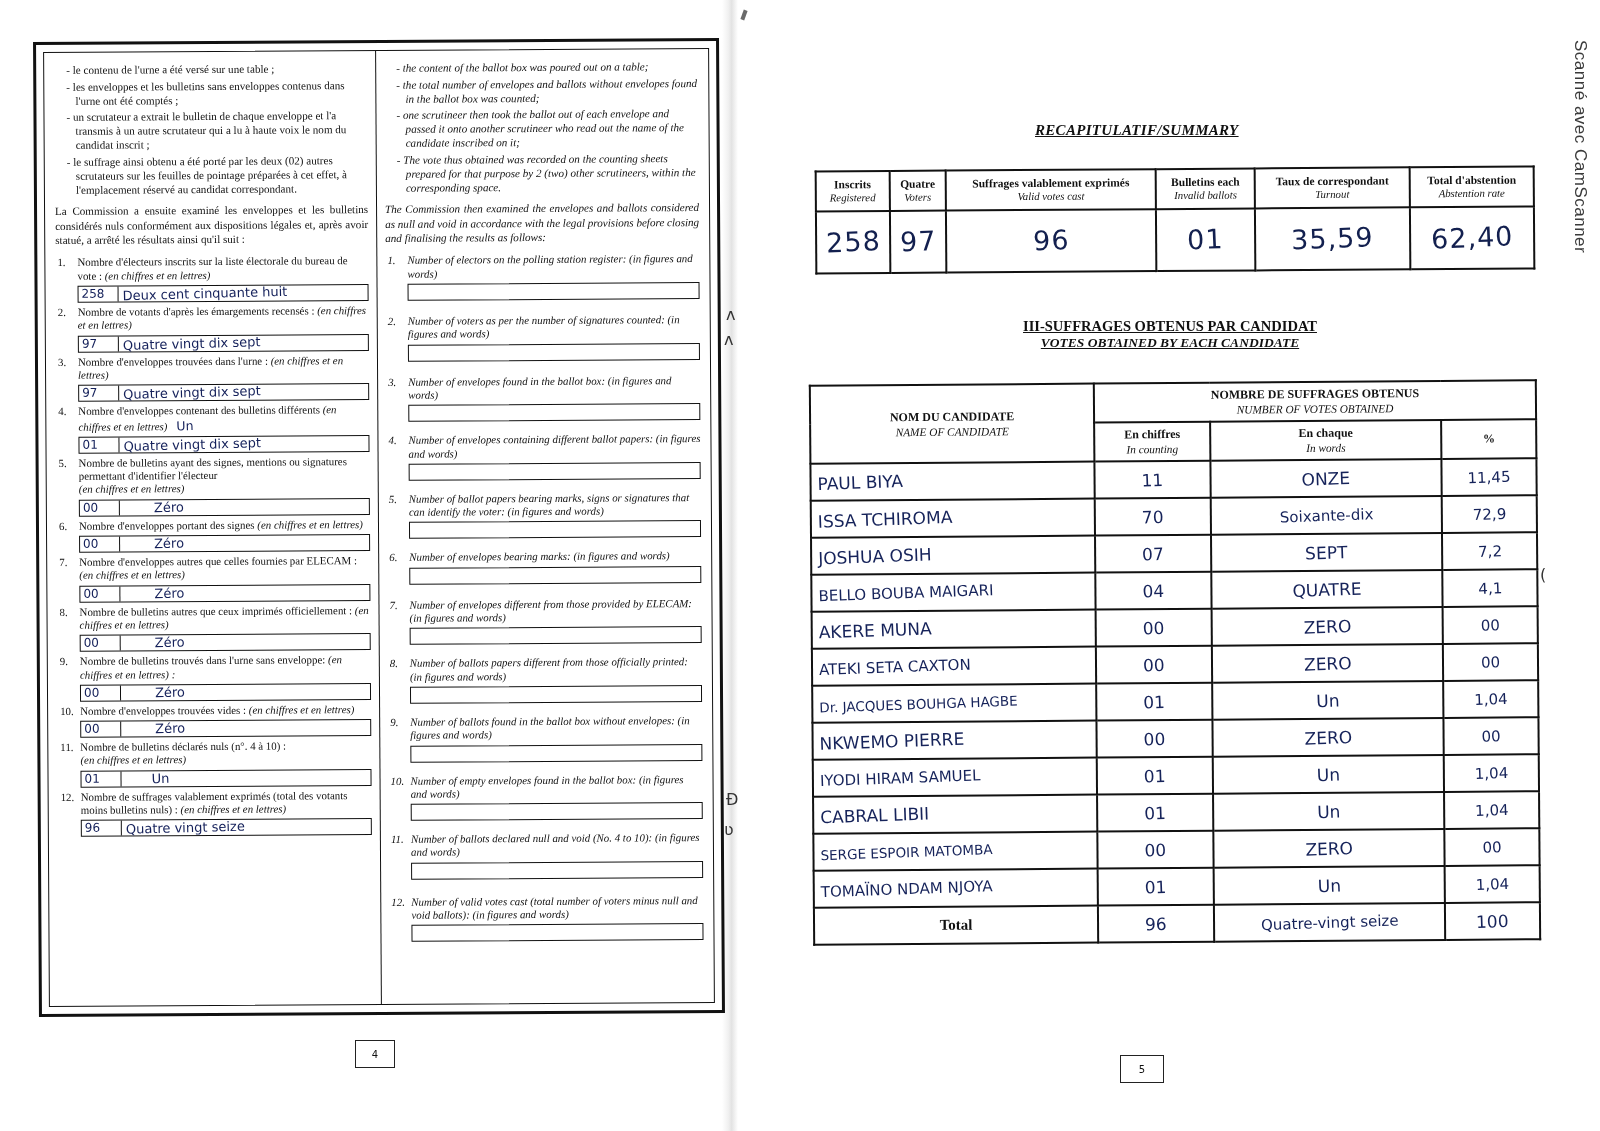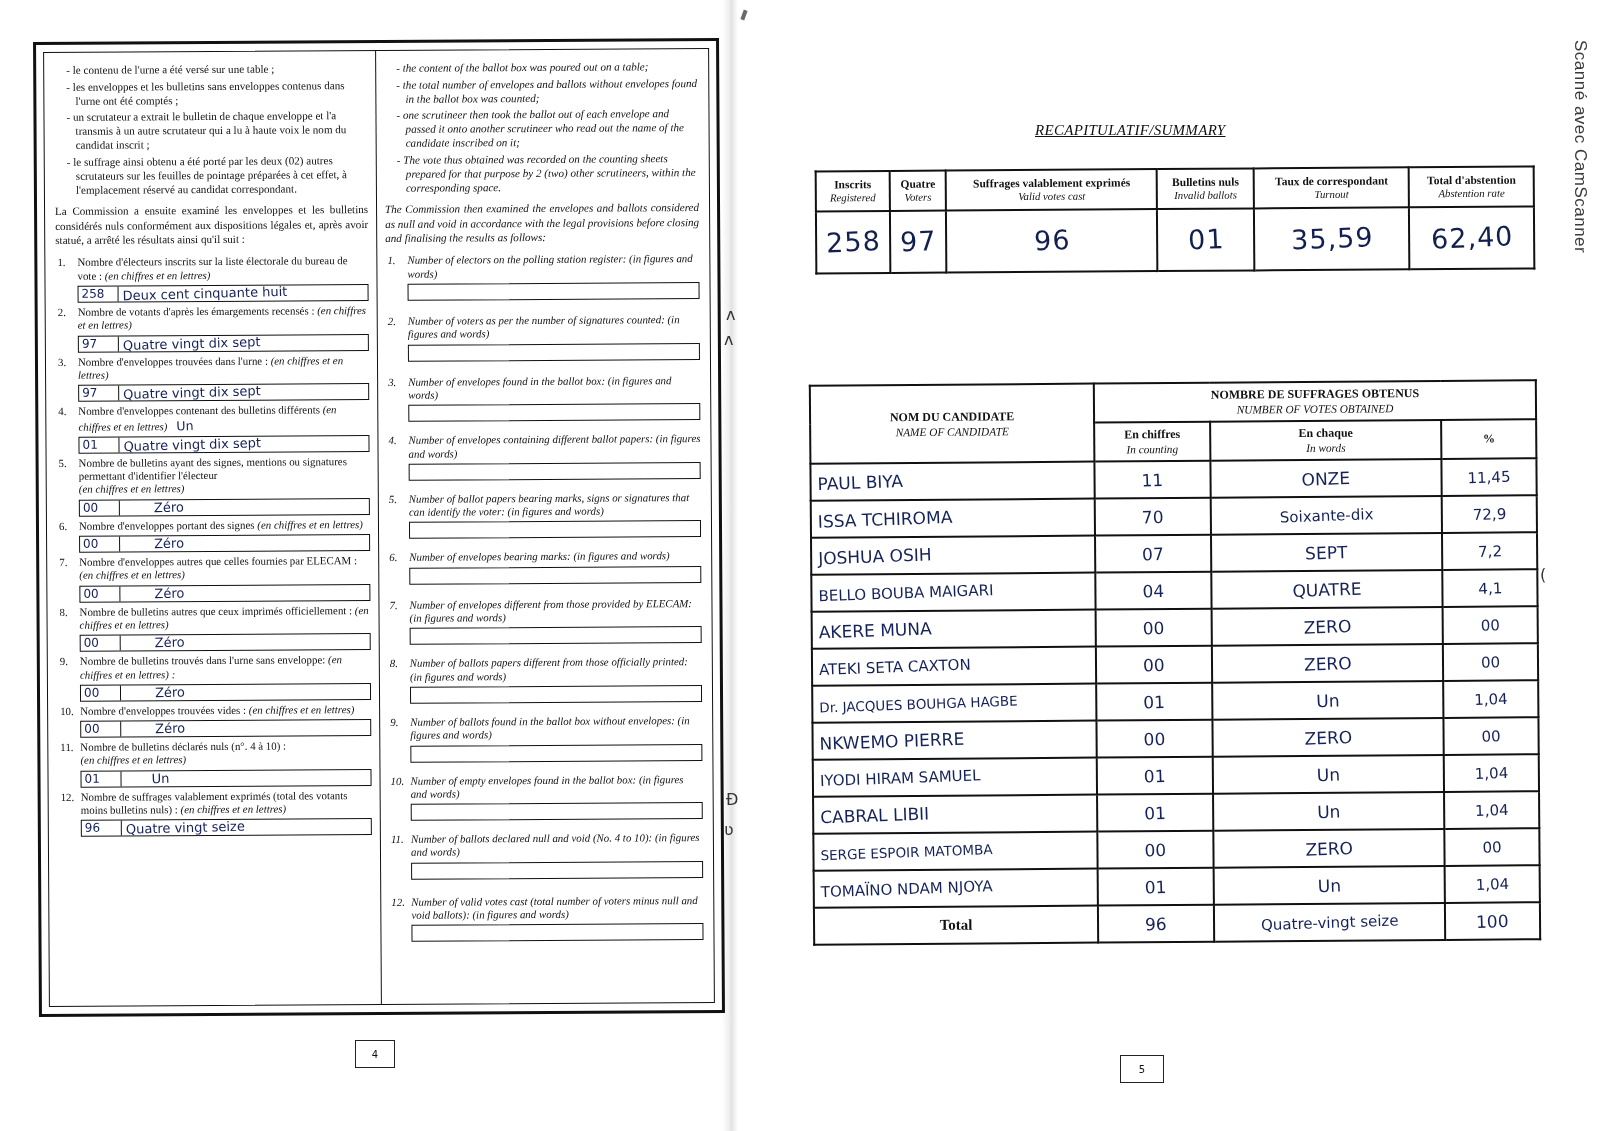--- a/index.html
+++ b/index.html
@@ -74,21 +74,21 @@
     width: 44px; height: 28px; border: 1px solid #222;
     font-size: 10px; display: flex; align-items: center; justify-content: center;
     font-family: "DejaVu Sans", sans-serif;
   }
 
   
   .right-sheet { position: absolute; left: 735px; top: 0; width: 820px; height: 1131px; }
 
   .recap-title {
     position: absolute; left: 300px; top: 122px;
-    font-weight: normal; font-size: 15px; letter-spacing: .3px;
+    font-weight: bold; font-size: 15px; letter-spacing: .3px;
     text-decoration: underline; font-style: italic;
   }
 
   table.recap {
     position: absolute; left: 80px; top: 168px;
     width: 720px;
     border-collapse: collapse;
     transform: rotate(-0.4deg);
   }
   table.recap th, table.recap td { border: 2px solid #111; text-align: center; }
@@ -348,21 +348,21 @@
         </th>
         <th>
           <span>Quatre</span>
           <i>Voters</i>
         </th>
         <th>
           <span>Suffrages valablement exprimés</span>
           <i>Valid votes cast</i>
         </th>
         <th>
-          <span>Bulletins nuls</span>
+          <span>Bulletins each</span>
           <i>Invalid ballots</i>
         </th>
         <th>
           <span>Taux de correspondant</span>
           <i>Turnout</i>
         </th>
         <th>
           <span>Total d'abstention</span>
           <i>Abstention rate</i>
         </th>
@@ -371,20 +371,24 @@
         <td><span class="big-hand">258</span></td>
         <td><span class="big-hand">97</span></td>
         <td><span class="big-hand">96</span></td>
         <td><span class="big-hand">01</span></td>
         <td><span class="big-hand">35,59</span></td>
         <td><span class="big-hand">62,40</span></td>
       </tr>
     </tbody>
       </table>
 
+    <div class="sec3">
+      <div class="l1">III-SUFFRAGES OBTENUS PAR CANDIDAT</div>
+      <div class="l2">VOTES OBTAINED BY EACH CANDIDATE</div>
+    </div>
 
     <table class="cand">
       <tbody>
           <tr>
         <th rowspan="2">
           <span>NOM DU CANDIDATE</span>
           <i>NAME OF CANDIDATE</i>
         </th>
         <th colspan="3">
           <span>NOMBRE DE SUFFRAGES OBTENUS</span>

